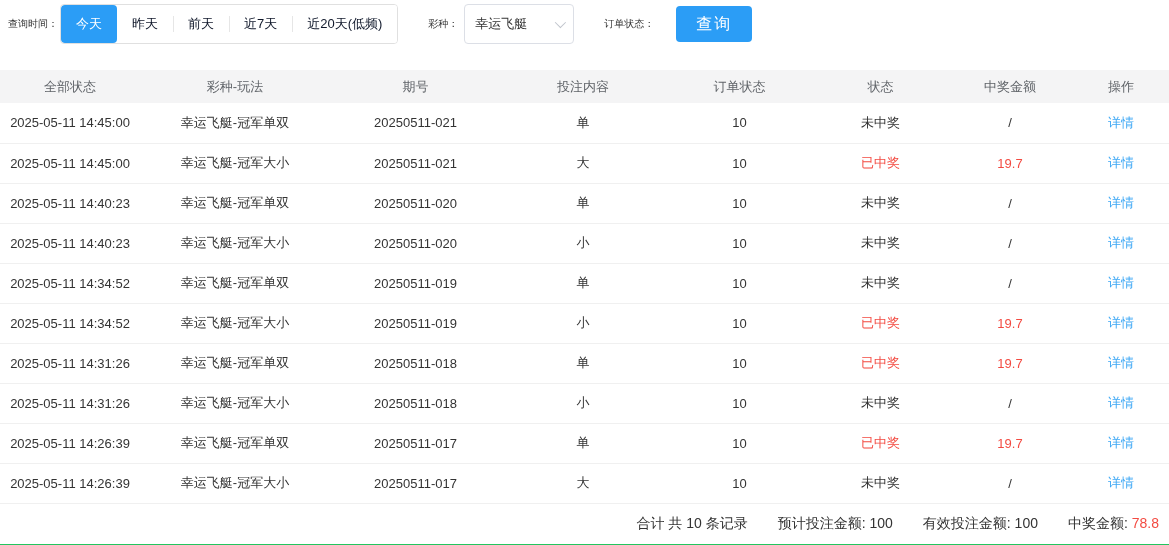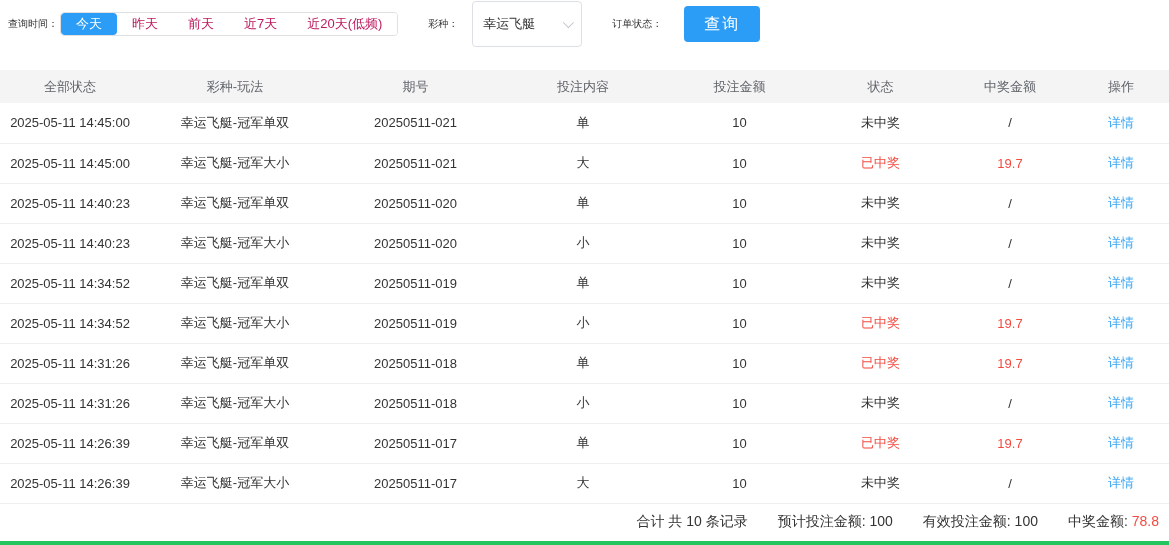--- a/index.html
+++ b/index.html
@@ -10,39 +10,39 @@
     color: #333; font-size: 13px;
     --accent: #2b9df6; --danger: #f34b42;
   }
   
   .filterbar {
     height: 48px; display: flex; align-items: center;
     padding-left: 8px; background: #fff;
   }
   .flabel { color: #333; font-size: 10px; white-space: nowrap; }
   .time-group {
-    display: flex; align-items: stretch; height: 24px;
+    display: flex; align-items: stretch; height: 40px;
     border: 1px solid #e0e0e0; border-radius: 4px; overflow: hidden;
     margin-left: 2px;
   }
   .time-opt {
     display: flex; align-items: center; padding: 0 15px;
-    cursor: pointer; color: #be185d; background: #fff; position: relative;
+    cursor: pointer; color: #0f172a; background: #fff; position: relative;
     white-space: nowrap;
   }
   .time-opt.divided::before {
     content: ""; position: absolute; left: 0; top: 11px; bottom: 11px;
     width: 1px; background: #e6e6e6;
   }
   .time-opt.active {
     background: var(--accent); color: #fff; border-radius: 4px;
   }
   .select-box {
     display: flex; align-items: center; justify-content: space-between;
-    width: 110px; height: 46px; margin-left: 14px; padding: 0 10px;
+    width: 110px; height: 40px; margin-left: 6px; padding: 0 10px;
     border: 1px solid #dcdfe6; border-radius: 4px; background: #fff;
     cursor: pointer; color: #333; gap: 16px;
   }
   .select-box.wide { width: 96px; }
   .chevron {
     width: 8px; height: 8px; border-right: 1px solid #c0c4cc;
     border-bottom: 1px solid #c0c4cc; transform: rotate(45deg) translateY(-2px);
     flex: 0 0 auto; margin-left: 8px;
   }
   .gap-lg { margin-left: 30px; }
@@ -63,21 +63,21 @@
     overflow: hidden; white-space: nowrap;
   }
   td.red { color: var(--danger); }
   a.detail {
     color: #3ea8f5; text-decoration: none; cursor: pointer;
   }
   
   .summary {
     height: 41px; display: flex; align-items: center; justify-content: flex-end;
     gap: 30px; padding-right: 10px; font-size: 14px; color: #333;
-    border-bottom: 4px solid #22c55e; background: #fff;
+    border-bottom: 1px solid #22c55e; background: #fff;
   }
   .summary .item { white-space: nowrap; }
   .summary .val-red { color: var(--danger); }
 </style>
 </head>
 <body style="--accent: #2b9df6; --danger: #f34b42;">
 
 <div class="filterbar">
   <span class="flabel">查询时间：</span>
   <div class="time-group">
@@ -117,21 +117,21 @@
   <thead>
     <tr>
   <th>全部状态</th>
 
   <th>彩种-玩法</th>
 
   <th>期号</th>
 
   <th>投注内容</th>
 
-  <th>投注金额</th>
+  <th>订单状态</th>
 
   <th>状态</th>
 
   <th>中奖金额</th>
 
   <th>操作</th>
 </tr>
   </thead>
   <tbody>
   <tr>

